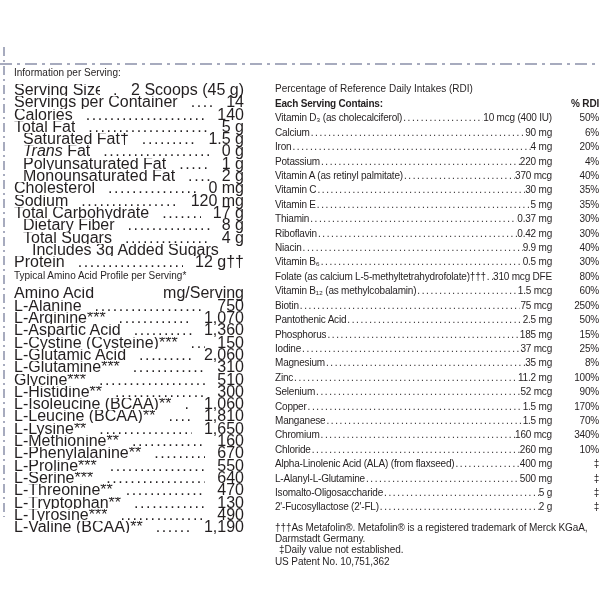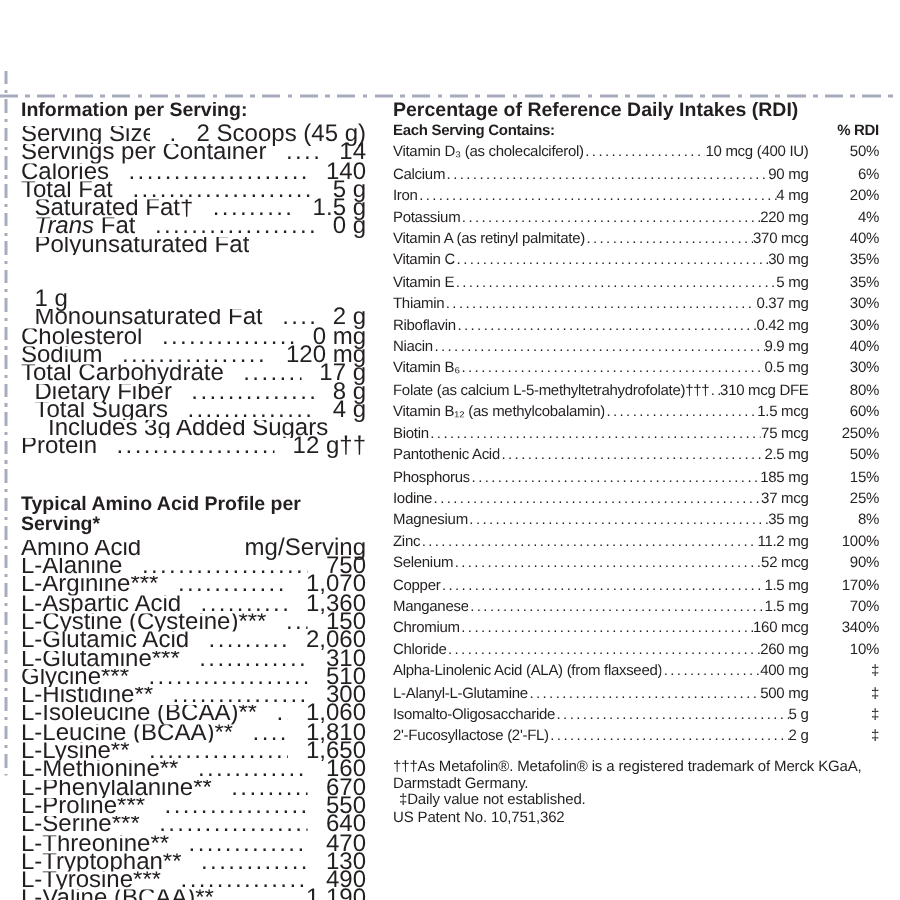--- a/index.html
+++ b/index.html
@@ -16,26 +16,26 @@
       var(--cut,#a7abbe) 17px 20px, transparent 20px 25px);
   }
   .vline {
     position:absolute; left:3px; top:47px; width:2px; height:470px;
     background:repeating-linear-gradient(to bottom,
       var(--cut,#a7abbe) 0 9px, transparent 9px 13px,
       var(--cut,#a7abbe) 13px 15px, transparent 15px 19px);
   }
   .col { position:absolute; top:66px; }
   .col.left  { left:14px;  width:230px; }
-  .col.right { left:262px; width:324px; }
-
-  .title { font-weight:bold; font-size:13px; line-height:13px; }
+  .col.right { left:275px; width:324px;margin-top:16px; }
+
+  .title { font-weight:normal; font-size:10px; line-height:13px; }
   .col.left .title  { margin-bottom:5px; }
   .col.right .title { margin-bottom:2px; }
-  .amino-title { margin-top:24px; }
+  .amino-title { margin-top:1px; }
 
   .row { display:flex; align-items:baseline; min-width:0; }
   .col.left  .row { font-size:16px; line-height:12.3px;gap:12px; }
   .col.right .row { font-size:10px;   line-height:14.4px; letter-spacing:-0.2px; }
 
   .label { white-space:nowrap; flex:0 1 auto; overflow:hidden; }
   .dots  { flex:1 1 0; min-width:4px; overflow:hidden; white-space:nowrap;
            letter-spacing:1.6px; padding:0 2px 0 1px; }
   .value { white-space:nowrap; flex:0 0 auto; }
   .rdi   { width:47px; text-align:right; flex:0 0 auto; white-space:nowrap; }
@@ -80,21 +80,21 @@
         <div class="row" style="padding-left: 9px;">
           <span class="label">Saturated Fat†</span>
           <span class="dots">....................................................................................................................................................................................</span>
           <span class="value">1.5 g</span>
         </div>
         <div class="row" style="padding-left: 9px;">
           <span class="label"><i>Trans</i> Fat</span>
           <span class="dots">....................................................................................................................................................................................</span>
           <span class="value">0 g</span>
         </div>
-        <div class="row" style="padding-left: 9px; flex-direction: column;">
+        <div class="row" style="padding-left: 9px;">
           <span class="label">Polyunsaturated Fat</span>
           <span class="dots">....................................................................................................................................................................................</span>
           <span class="value">1 g</span>
         </div>
         <div class="row" style="padding-left: 9px;">
           <span class="label">Monounsaturated Fat</span>
           <span class="dots">....................................................................................................................................................................................</span>
           <span class="value">2 g</span>
         </div>
         <div class="row">

